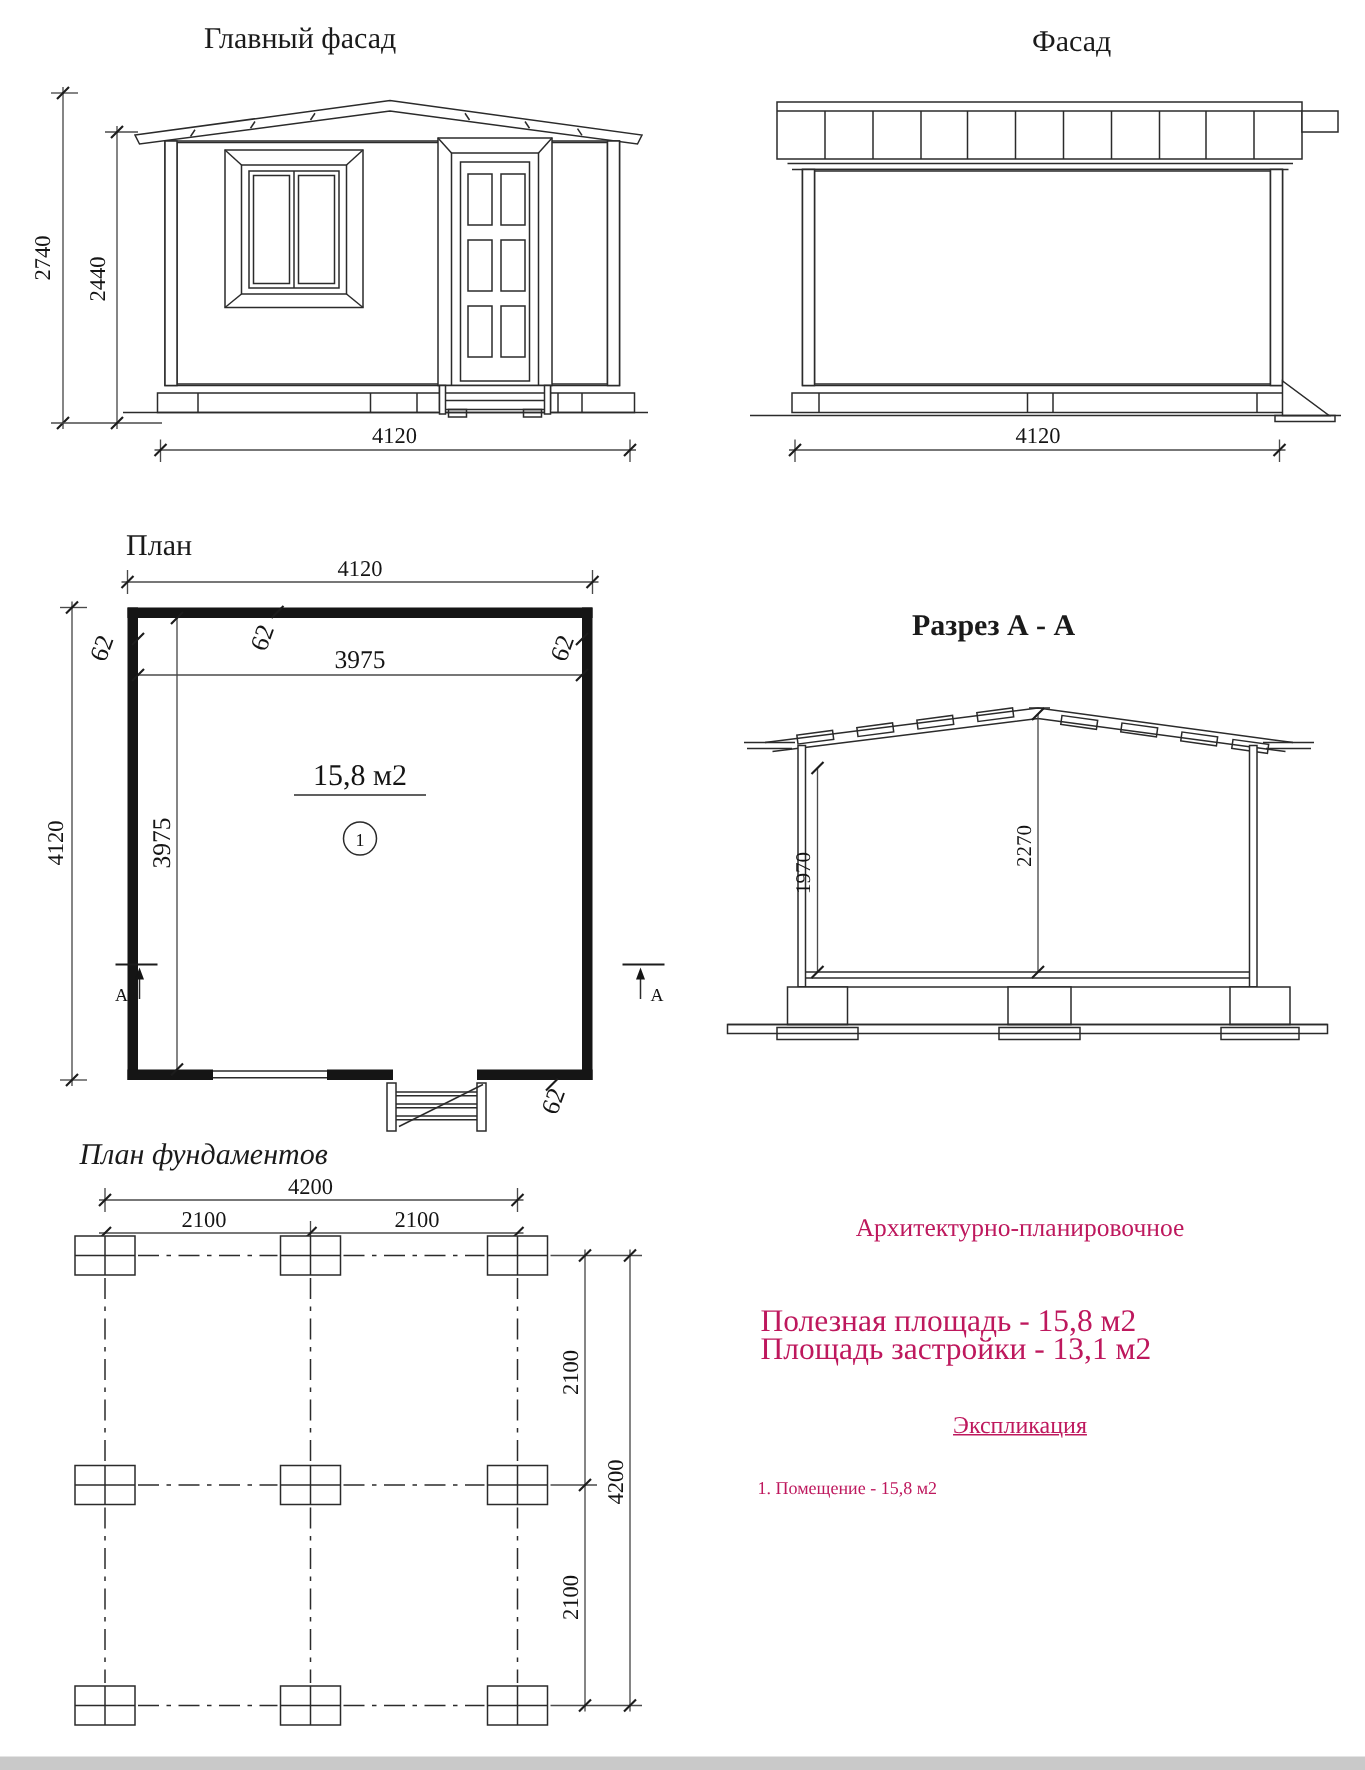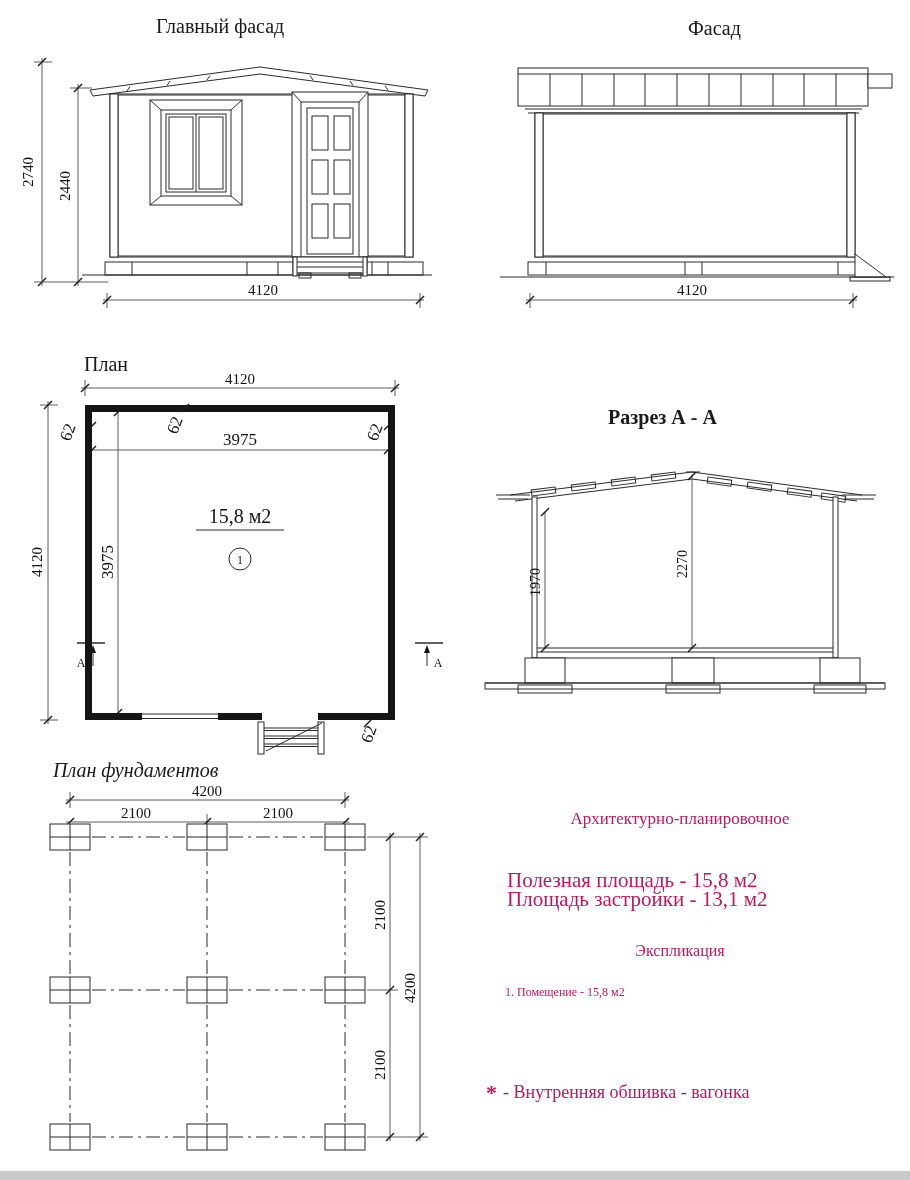--- a/index.html
+++ b/index.html
@@ -10,29 +10,29 @@
   svg{position:absolute;overflow:visible;}
   svg line,svg rect,svg polygon,svg polyline,svg path,svg circle{stroke:#2b2b2b;fill:none;stroke-width:1;}
   svg .wht{fill:#ffffff;}
   svg .blk{fill:#151515;stroke:none;}
   svg .dim{stroke:#4a4a4a;stroke-width:0.9;}
   svg .tick{stroke:#1c1c1c;stroke-width:1.4;}
   svg .thin{stroke:#3a3a3a;stroke-width:0.7;}
   svg text{fill:#141414;stroke:none;font-family:"Liberation Serif","DejaVu Serif",serif;}
   .note{white-space:nowrap;color:#be185d;}
   .star{font-size:22px;font-weight:bold;vertical-align:-2px;padding-right:6px;}
-  .u{}
+  .u{text-decoration:underline;}
   #bottombar{left:0;top:1171px;width:910px;height:9px;background:#c9c9c9;}
 </style>
 </head>
 <body>
 
 <div id="sheet">
 
-  <div class="abs title" style="left:156px;top:15px;">Главный фасад</div>
+  <div class="abs title" style="left:136px;top:15px;">Главный фасад</div>
   <div class="abs title" style="left:688px;top:17px;">Фасад</div>
   <div class="abs title" style="left:84px;top:353px;">План</div>
   <div class="abs title" style="left:608px;top:406px;font-weight:bold;">Разрез А - А</div>
   <div class="abs title" style="left:53px;top:759px;font-style:italic;">План фундаментов</div>
 
   <svg style="left:20px;top:50px;" width="425" height="265" viewBox="0 0 425 265">
     <defs>
       <pattern id="sd1" width="12" height="7.4" patternUnits="userSpaceOnUse">
         <line x1="0" y1="7" x2="12" y2="7" class="thin"></line>
       </pattern>
@@ -390,18 +390,15 @@
     <div>Архитектурно-планировочное</div>
   </div>
   <div class="abs note" style="left:507px;top:871px;font-size:21px;line-height:19px;">
     <div>Полезная площадь - 15,8 м2</div>
     <div>Площадь застройки - 13,1 м2</div>
   </div>
   <div class="abs note" style="left:480px;top:942px;width:400px;text-align:center;font-size:16px;">
     <span class="u">Экспликация</span>
   </div>
   <div class="abs note" style="left:505px;top:985px;font-size:12px;">1. Помещение - 15,8 м2</div>
-  <div class="abs note" style="left:486px;top:1080px;font-size:18px;">
-    <span class="star">*</span><span>- Внутренняя обшивка - вагонка</span>
-  </div>
 
   <div class="abs" id="bottombar"></div>
 </div>
 
 </body></html>

